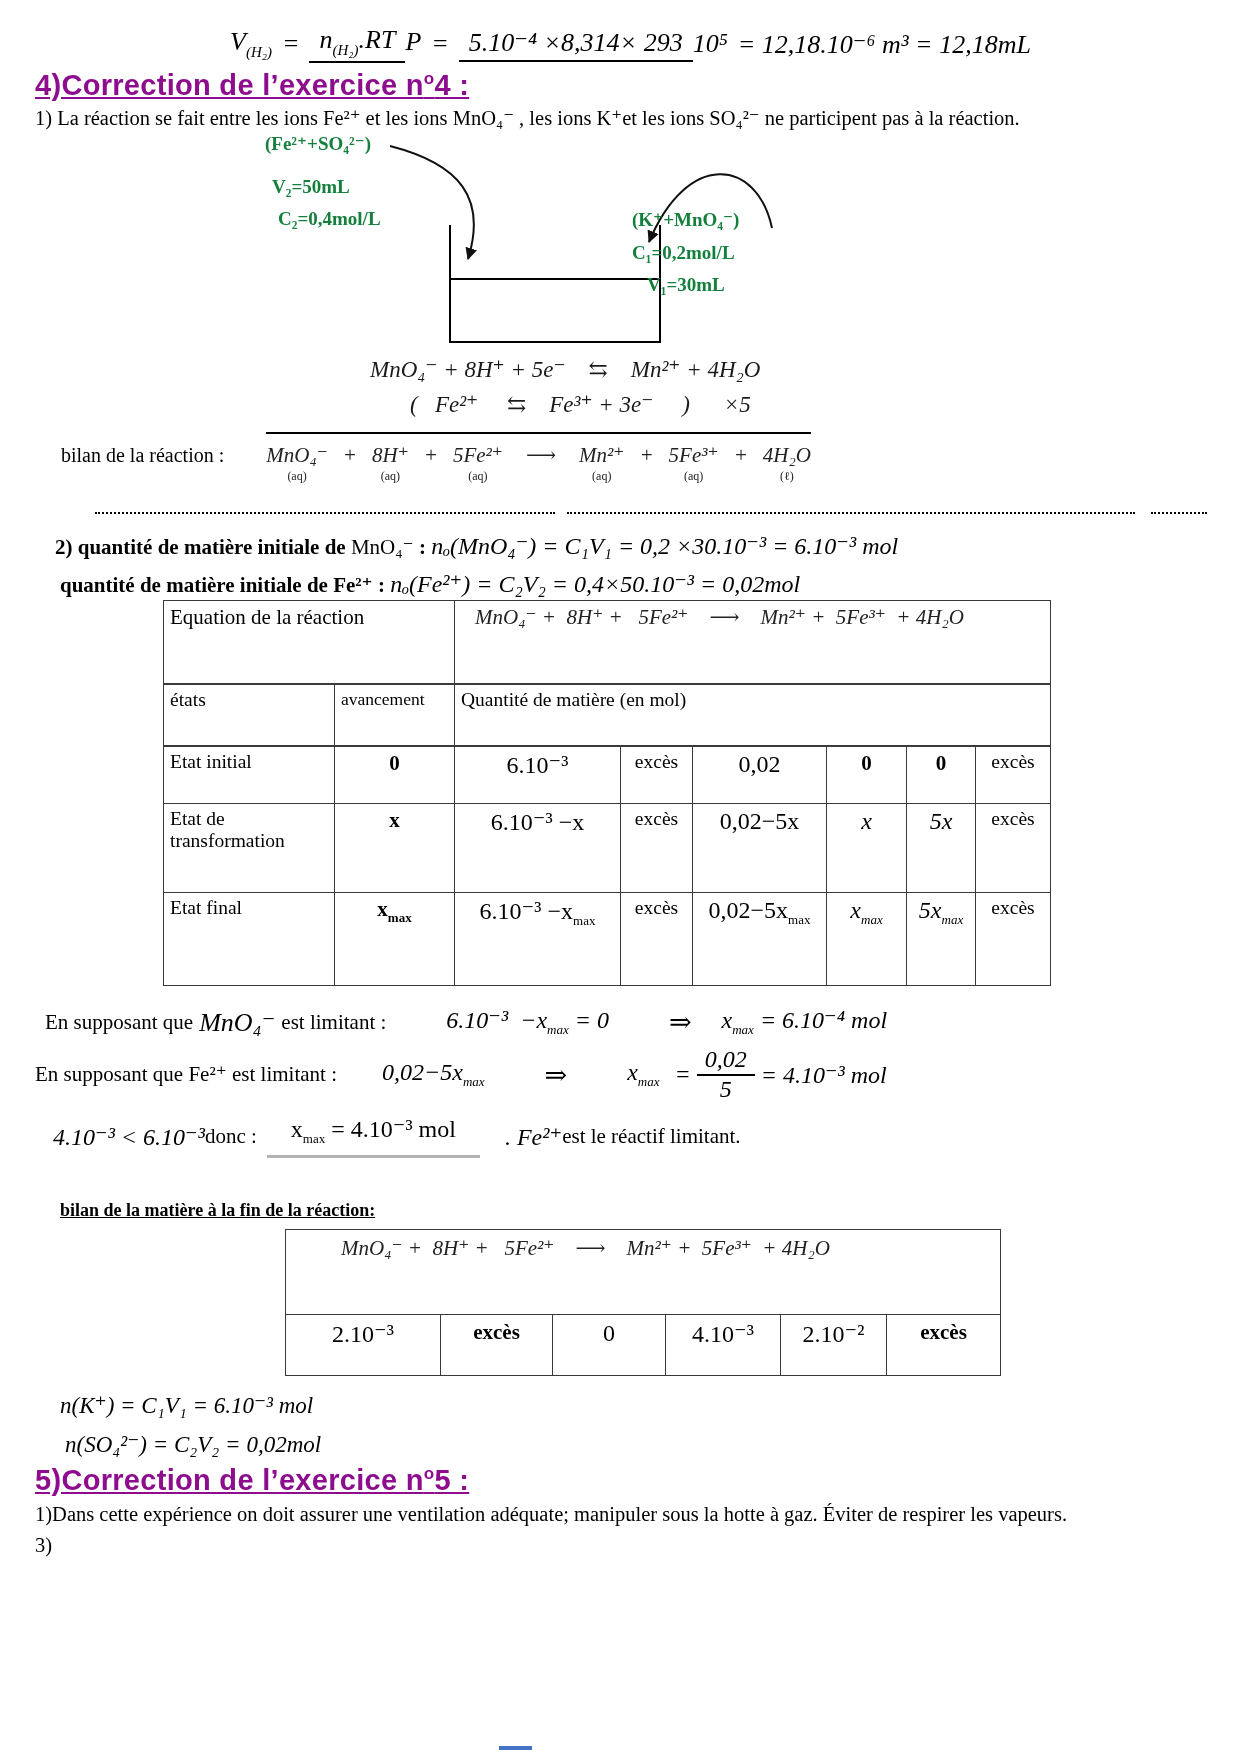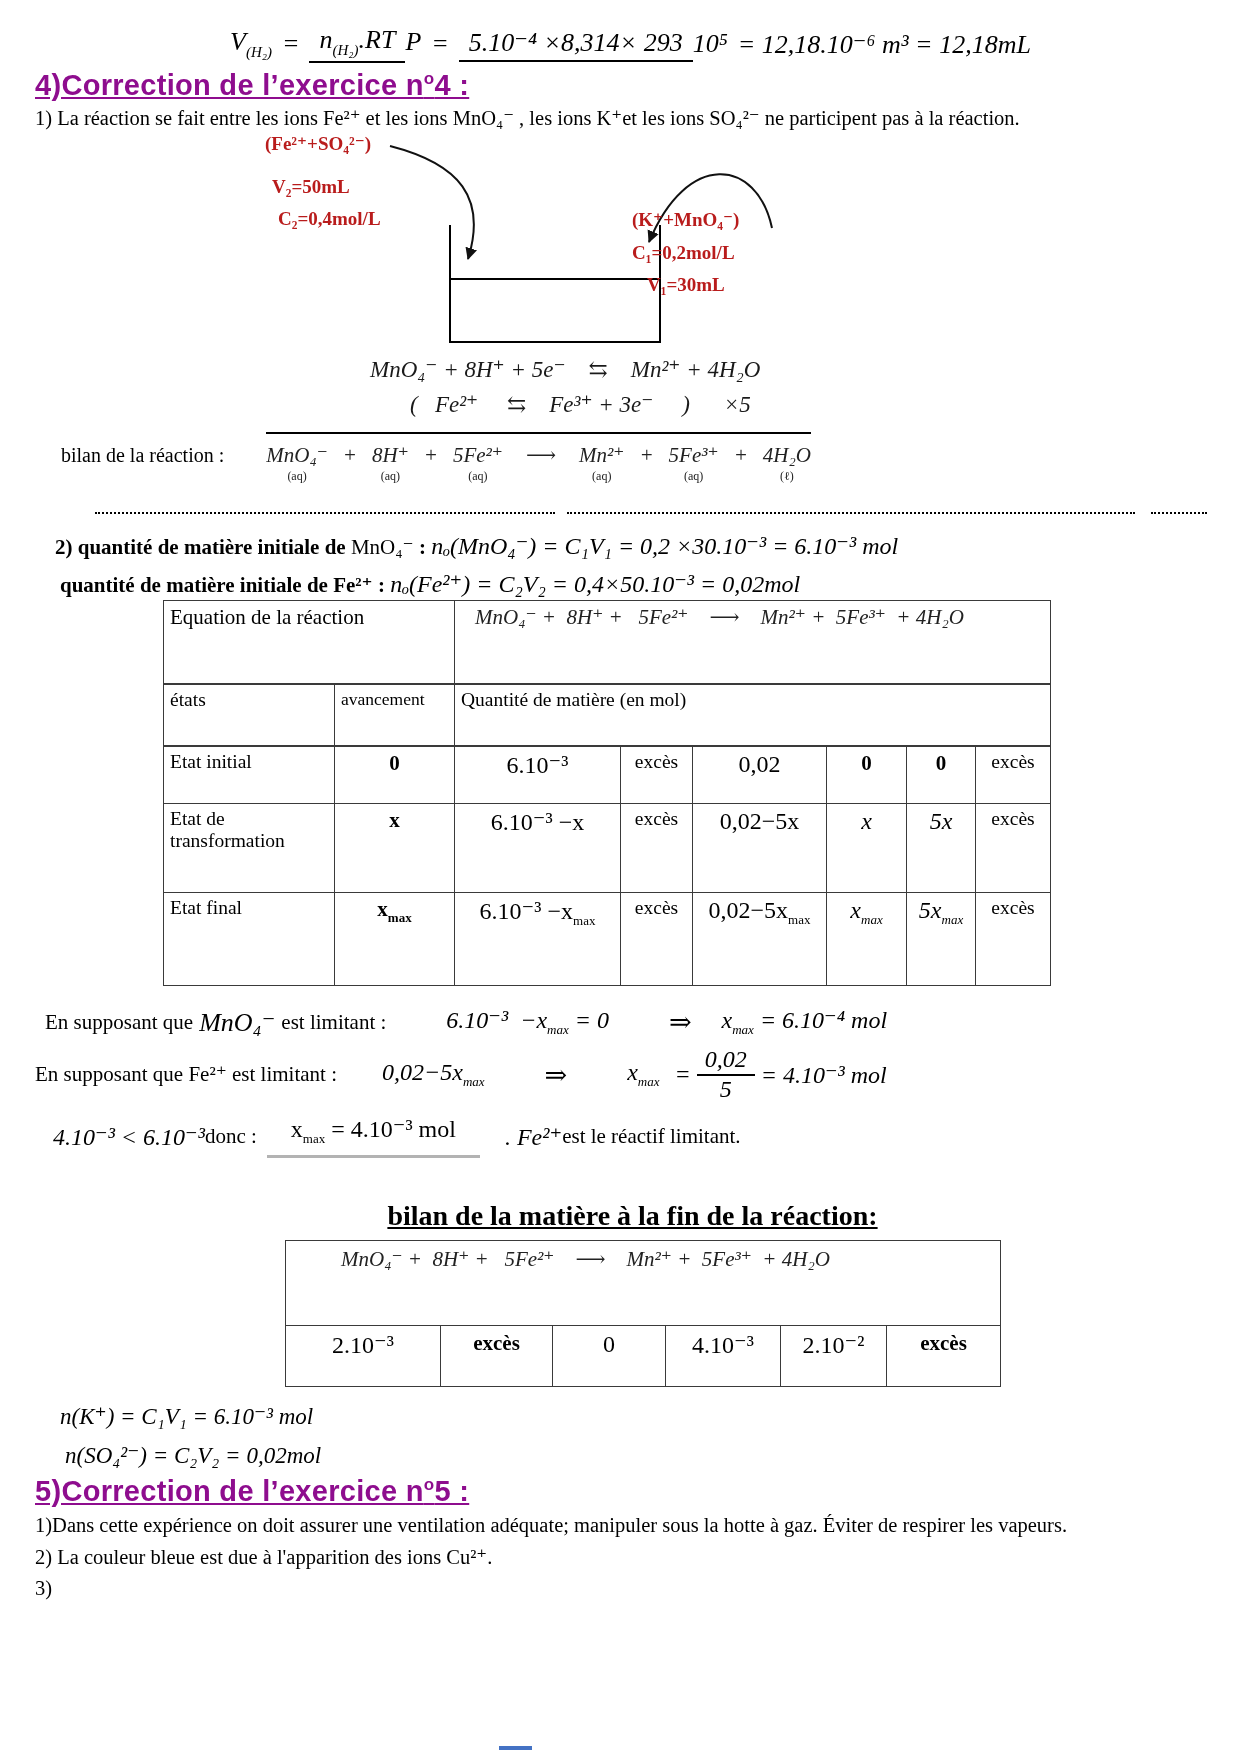--- a/index.html
+++ b/index.html
@@ -16,21 +16,21 @@
   
   .h-purple{font-family:"Liberation Sans","DejaVu Sans",sans-serif;font-weight:bold;font-size:29px;
             color:#8e0d8e;text-decoration:underline;margin:6px 0 4px;letter-spacing:.3px;}
   .h-purple sup{font-size:17px;}
 
   .intro{font-size:20.5px;margin:2px 0 0;}
 
   
   .diagram{position:relative;height:218px;margin-top:2px;}
   .diagram-svg{position:absolute;left:0;top:0;}
-  .dlabel{position:absolute;font-weight:bold;font-size:19px;color:#b91c1c;white-space:nowrap;}
+  .dlabel{position:absolute;font-weight:bold;font-size:19px;color:#15803d;white-space:nowrap;}
   .dl1{left:230px;top:0;}  .dl2{left:237px;top:44px;}  .dl3{left:243px;top:76px;}
   .dl4{left:597px;top:76px;} .dl5{left:597px;top:110px;} .dl6{left:612px;top:142px;}
 
   .halfeq{margin:6px 0 0 335px;font-style:italic;font-size:23px;color:#1a1a1a;white-space:pre-wrap;}
   .halfeq2{margin:8px 0 0 375px;font-style:italic;font-size:23px;color:#1a1a1a;white-space:pre-wrap;}
   .halfeq2 .mult{margin-left:34px;}
 
   
   .bilan-row{display:flex;align-items:flex-start;margin-top:14px;}
   .bilan-label{font-size:20px;margin-left:26px;padding-top:12px;white-space:nowrap;}
@@ -72,21 +72,21 @@
   .lim2{margin:8px 0 0 0;font-size:21px;display:flex;align-items:center;}
   .lim3{margin:12px 0 0 18px;font-size:21px;display:flex;align-items:center;}
   .species-it{font-style:italic;font-size:26px;margin:0 6px;}
   .math2{font-style:italic;font-size:24px;white-space:pre-wrap;}
   .imp{font-size:27px;font-style:normal;}
   .ml30{margin-left:30px;} .ml45{margin-left:45px;} .ml60{margin-left:60px;} .ml15{margin-left:15px;}
   .fr2{display:inline-flex;flex-direction:column;text-align:center;font-style:italic;font-size:24px;margin:0 6px;}
   .fr2 .num{border-bottom:2px solid #000;padding:0 8px 1px;}
   .ul-group{border-bottom:3.5px solid #b3b3b3;padding:0 24px 8px;font-size:24px;margin:0 10px;white-space:pre-wrap;}
 
-  .bilan2{margin:42px 0 4px 25px;font-weight:bold;font-size:28px;text-decoration:underline;text-align:center;}
+  .bilan2{margin:42px 0 4px 25px;font-weight:bold;font-size:18px;text-decoration:underline;}
 
   
   .t2{border-collapse:collapse;margin:8px 0 0 250px;table-layout:fixed;width:715px;}
   .t2 td{border:1.5px solid #3a3a3a;overflow:hidden;}
   .r-eq2 td{height:78px;vertical-align:top;padding:6px 0 0 55px;font-style:italic;font-size:21px;color:#222;white-space:pre-wrap;}
   .r-d2 td{height:54px;vertical-align:top;padding-top:5px;text-align:center;}
   .v2{font-size:24px;} .exc2{font-weight:bold;font-size:21px;}
 
   .ionline{margin:16px 0 0 25px;font-size:23px;font-style:italic;white-space:pre-wrap;}
   .ion2{margin:12px 0 0 30px;}
@@ -293,17 +293,16 @@
     </tr>
   </tbody>
     </table>
 
   <p class="ionline">n(K⁺) = C₁V₁ = 6.10⁻³ mol</p>
   <p class="ionline ion2">n(SO₄²⁻) = C₂V₂ = 0,02mol</p>
 
   <h1 class="h-purple"><span>5)Correction de l’exercice n</span><sup>o</sup><span>5 :</span></h1>
 
   <p class="p5">1)Dans cette expérience on doit assurer une ventilation adéquate; manipuler sous la hotte à gaz. Éviter de respirer les vapeurs.</p>
-  <p class="p5 p5c">2) La couleur bleue est due à l'apparition des ions Cu²⁺.</p>
   <p class="p5 p5c">3)</p>
 
   <div class="footer-mark"></div>
 </div>
 
 </body></html>

